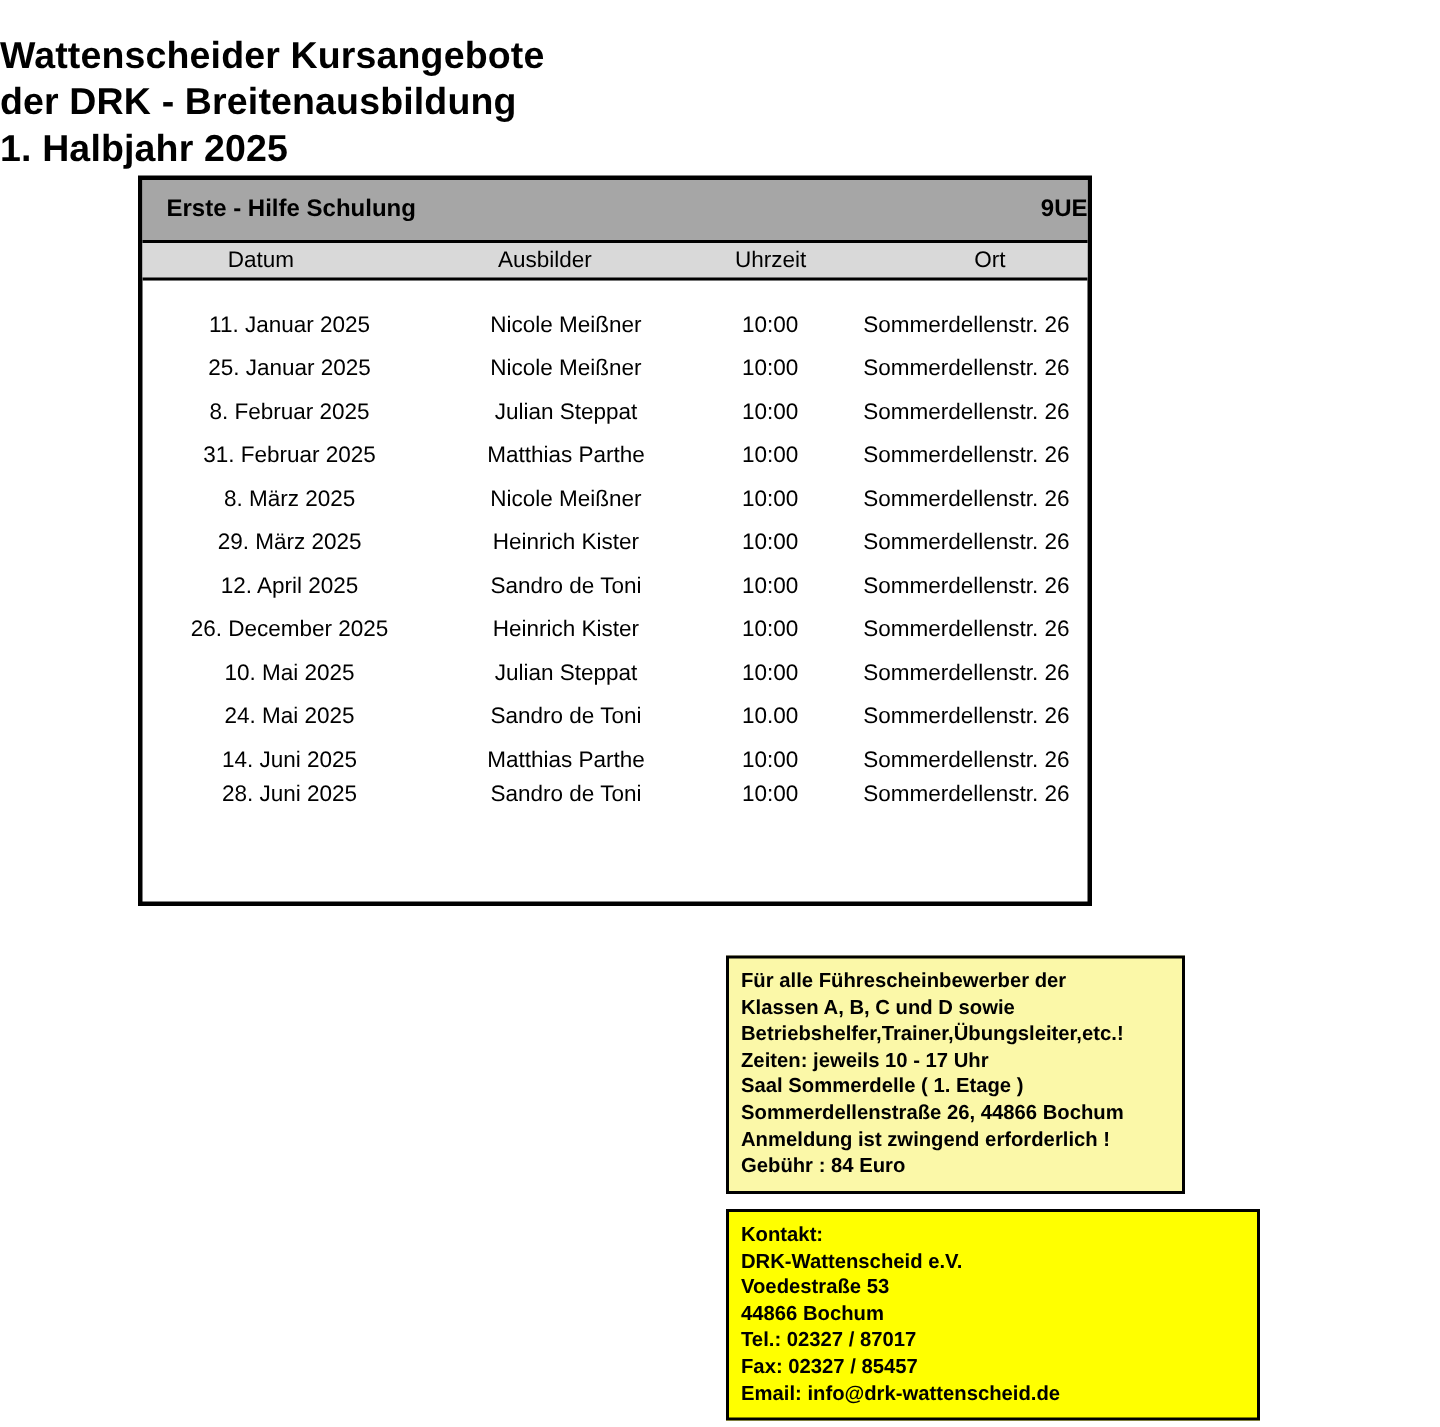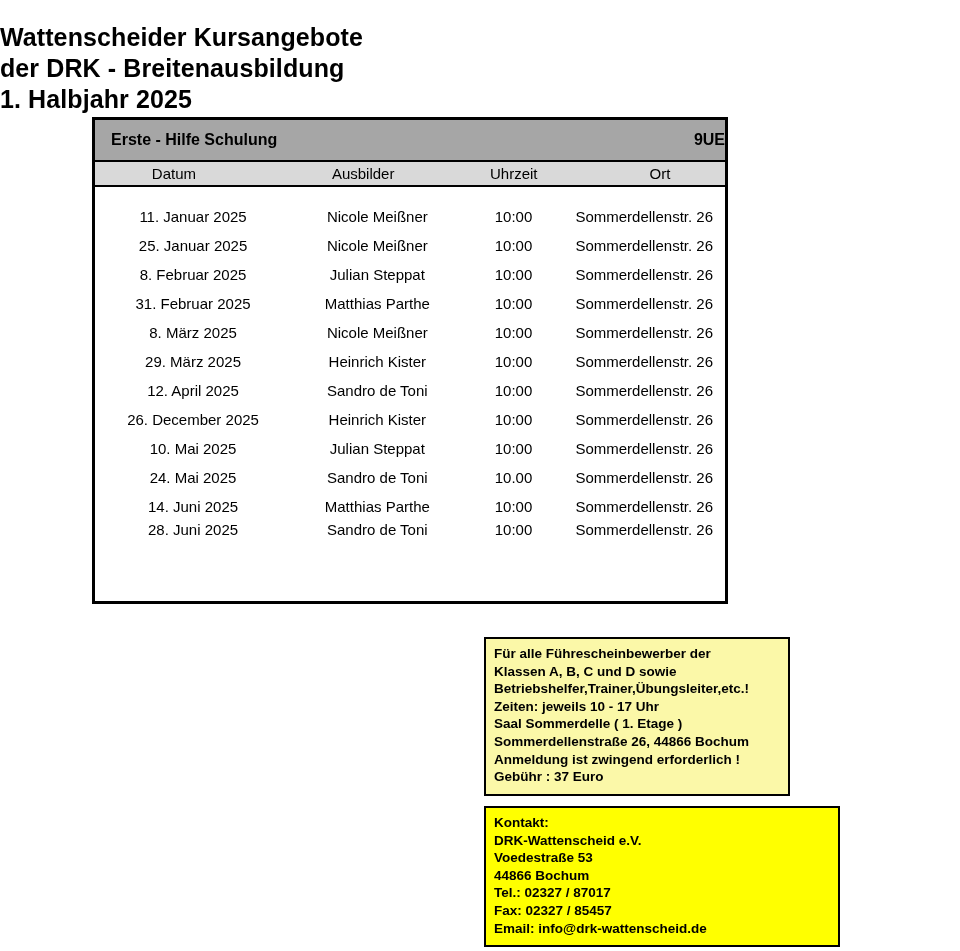--- a/index.html
+++ b/index.html
@@ -240,21 +240,21 @@
 </div>
 
 <div class="note-info" id="info-note">
     <div>Für alle Führescheinbewerber der</div>
     <div>Klassen A, B, C und D sowie</div>
     <div>Betriebshelfer,Trainer,Übungsleiter,etc.!</div>
     <div>Zeiten: jeweils 10 - 17 Uhr</div>
     <div>Saal Sommerdelle ( 1. Etage )</div>
     <div>Sommerdellenstraße 26, 44866 Bochum</div>
     <div>Anmeldung ist zwingend erforderlich !</div>
-    <div>Gebühr : 37 Euro</div>
+    <div>Gebühr : 84 Euro</div>
   </div>
 
 <div class="note-contact" id="contact-note">
     <div>Kontakt:</div>
     <div>DRK-Wattenscheid e.V.</div>
     <div>Voedestraße 53</div>
     <div>44866 Bochum</div>
     <div>Tel.: 02327 / 87017</div>
     <div>Fax: 02327 / 85457</div>
     <div>Email: info@drk-wattenscheid.de</div>

